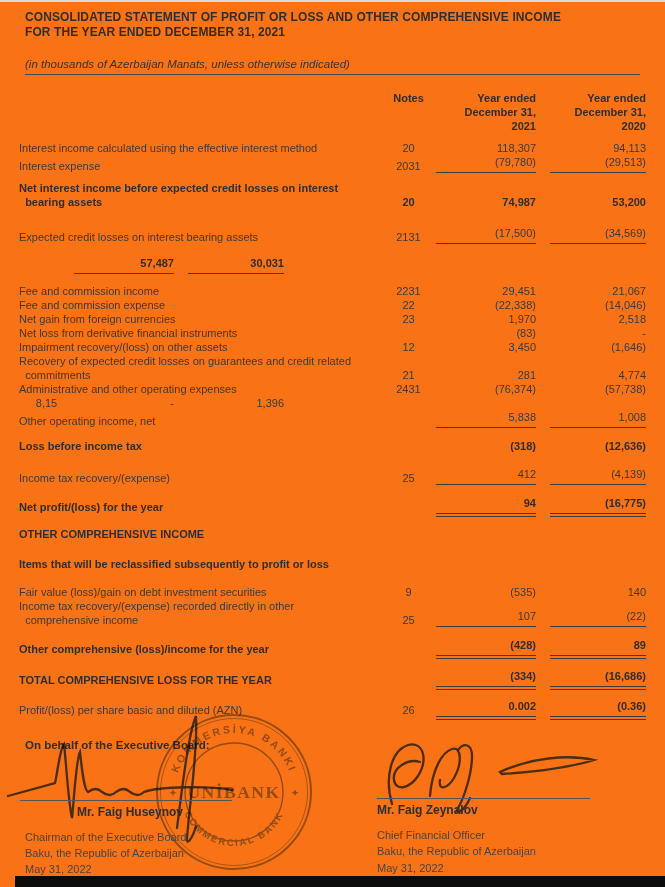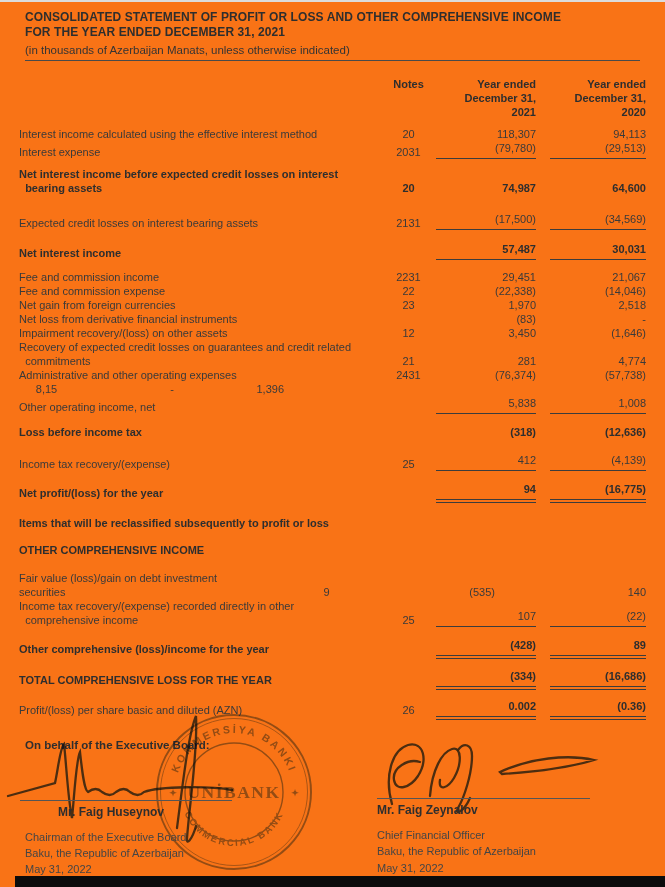--- a/index.html
+++ b/index.html
@@ -8,21 +8,21 @@
     position:relative; width:665px; height:887px; overflow:hidden;
     background:#f97316;
     font-family:"Liberation Sans","DejaVu Sans",sans-serif;
     color:var(--text,#3a3a3a);
     font-size:11px; line-height:14px;
   }
   .scan-edge-top { position:absolute; top:0; left:0; right:0; height:2px; background:#dcdcdc; }
 
   .doc-head { padding:10px 25px 0 25px; }
   .title { font-weight:700; font-size:12px; line-height:15px; color:#2e2e2e; letter-spacing:.1px; }
-  .subtitle { font-size:11.5px; line-height:16px; margin-top:2px; color:#343434; }
+  .subtitle { font-style:italic; font-size:11.5px; line-height:16px; margin-top:16px; color:#343434; }
   .head-rule { border-top:1.6px solid #4a4a4a; margin-top:2px; }
 
   .table { padding:0 19px; }
   .row { display:flex; align-items:flex-end; }
   .lbl { flex:1 1 auto; width:350px; padding-right:4px; white-space:pre-wrap; }
   .note { flex:0 0 55px; text-align:center; }
   .val { flex:0 0 100px; text-align:right; position:relative; }
   .v2 { flex:0 0 96px; margin-left:14px; }
   .bold { font-weight:700; color:#2e2e2e; }
   .vbold .val { font-weight:700; color:#2e2e2e;text-align:right; }
@@ -30,21 +30,21 @@
   .u2 { border-bottom:1.4px solid #3c3c3c; padding-bottom:3px; }
   .u2::after { content:""; position:absolute; left:0; right:0; bottom:-4px; border-top:1.4px solid #3c3c3c; }
   .header-row { align-items:flex-start; margin-top:16px; font-weight:700; color:#2e2e2e; }
   .header-row .val { white-space:pre-line; }
 
   .signoff-heading { position:absolute; left:25px; top:738px; font-weight:700; font-size:11.5px; color:#2e2e2e; }
   .sig-line { position:absolute; border-top:1.3px solid #555; }
   .sig-line.left { left:20px; top:800px; width:212px; }
   .sig-line.right { left:377px; top:798px; width:213px; }
   .sig-name { position:absolute; font-weight:700; font-size:12px; color:#2e2e2e; }
-  .sig-name.left { left:19px; top:805px;padding-left:39px; }
+  .sig-name.left { left:38px; top:805px;padding-left:39px; }
   .sig-name.right { left:377px; top:803px; }
   .sig-meta { position:absolute; font-size:11px; line-height:16px; color:#454545; }
   .sig-meta.left { left:25px; top:829px; }
   .sig-meta.right { left:377px; top:827px; }
   .sig-date { position:absolute; font-size:11px; color:#454545; }
   .sig-date.left { left:25px; top:862px; }
   .sig-date.right { left:377px; top:861px; }
 
   .stamp-svg { position:absolute; left:152px; top:710px; opacity:.78; mix-blend-mode:multiply; }
   .stamp-svg circle { fill:none; stroke:var(--stamp-blue,#7b8ecf); }
@@ -92,30 +92,29 @@
       <div class="lbl">Interest expense</div>
       <div class="note">2031</div>
       <div class="val u1">(79,780)</div>
       <div class="val v2 u1">(29,513)</div>
     </div>
         <div class="row bold" style="margin-top: 8px;">
       <div class="lbl">Net interest income before expected credit losses on interest
   bearing assets</div>
       <div class="note">20</div>
       <div class="val">74,987</div>
-      <div class="val v2">64,600</div>
+      <div class="val v2">53,200</div>
     </div>
         <div class="row" style="margin-top: 17px;">
       <div class="lbl">Expected credit losses on interest bearing assets</div>
       <div class="note">2131</div>
       <div class="val u1">(17,500)</div>
       <div class="val v2 u1">(34,569)</div>
     </div>
         <div class="row bold" style="margin-top: 12px;">
-      <div class="lbl">Net interest income</div>
       <div class="note"></div>
       <div class="val u1">57,487</div>
       <div class="val v2 u1">30,031</div>
     </div>
         <div class="row" style="margin-top: 10px;">
       <div class="lbl">Fee and commission income</div>
       <div class="note">2231</div>
       <div class="val">29,451</div>
       <div class="val v2">21,067</div>
     </div>
@@ -178,33 +177,33 @@
       <div class="note">25</div>
       <div class="val u1">412</div>
       <div class="val v2 u1">(4,139)</div>
     </div>
         <div class="row bold" style="margin-top: 11px;">
       <div class="lbl">Net profit/(loss) for the year</div>
       <div class="note"></div>
       <div class="val u2">94</div>
       <div class="val v2 u2">(16,775)</div>
     </div>
+        <div class="row bold" style="margin-top: 13px;">
+      <div class="lbl">OTHER COMPREHENSIVE INCOME</div>
+      <div class="note"></div>
+      <div class="val"></div>
+      <div class="val v2"></div>
+    </div>
         <div class="row bold" style="margin-top: 16px;">
       <div class="lbl">Items that will be reclassified subsequently to profit or loss</div>
       <div class="note"></div>
       <div class="val"></div>
       <div class="val v2"></div>
     </div>
-        <div class="row bold" style="margin-top: 13px;">
-      <div class="lbl">OTHER COMPREHENSIVE INCOME</div>
-      <div class="note"></div>
-      <div class="val"></div>
-      <div class="val v2"></div>
-    </div>
-        <div class="row" style="margin-top: 14px; gap: 41px;">
+        <div class="row" style="margin-top: 14px;">
       <div class="lbl">Fair value (loss)/gain on debt investment securities</div>
       <div class="note">9</div>
       <div class="val">(535)</div>
       <div class="val v2">140</div>
     </div>
         <div class="row">
       <div class="lbl">Income tax recovery/(expense) recorded directly in other
   comprehensive income</div>
       <div class="note">25</div>
       <div class="val u1">107</div>

